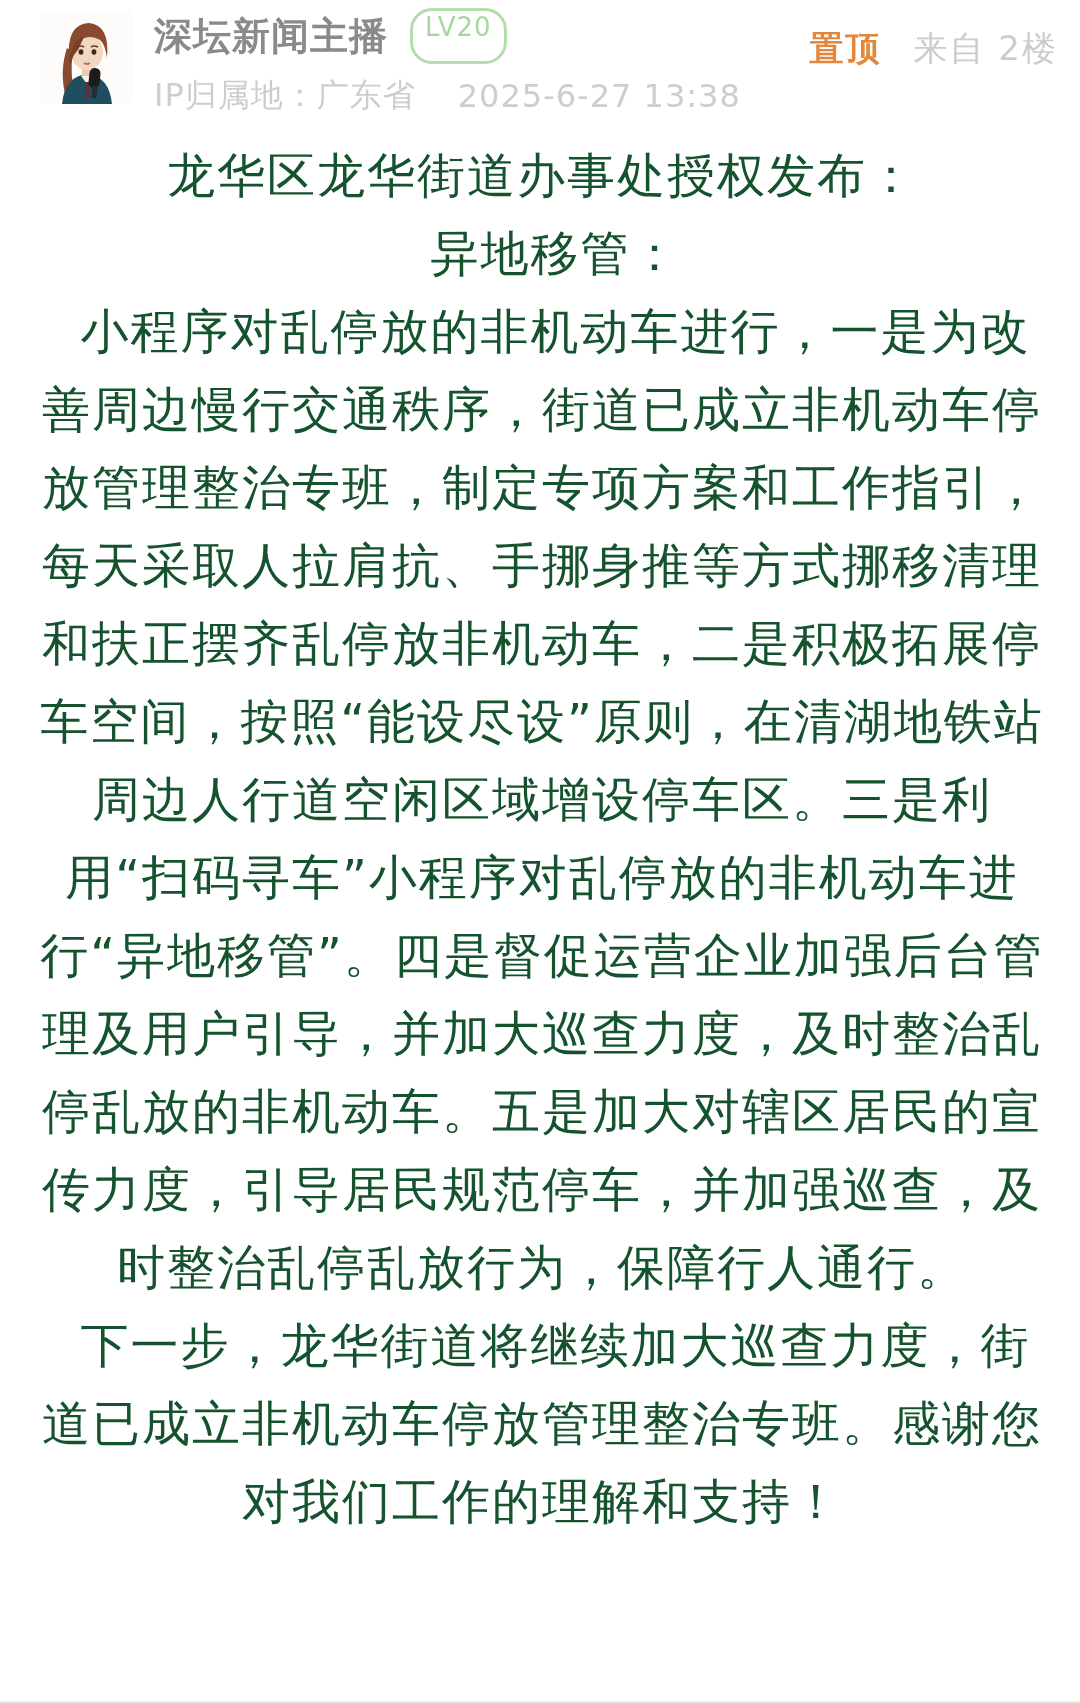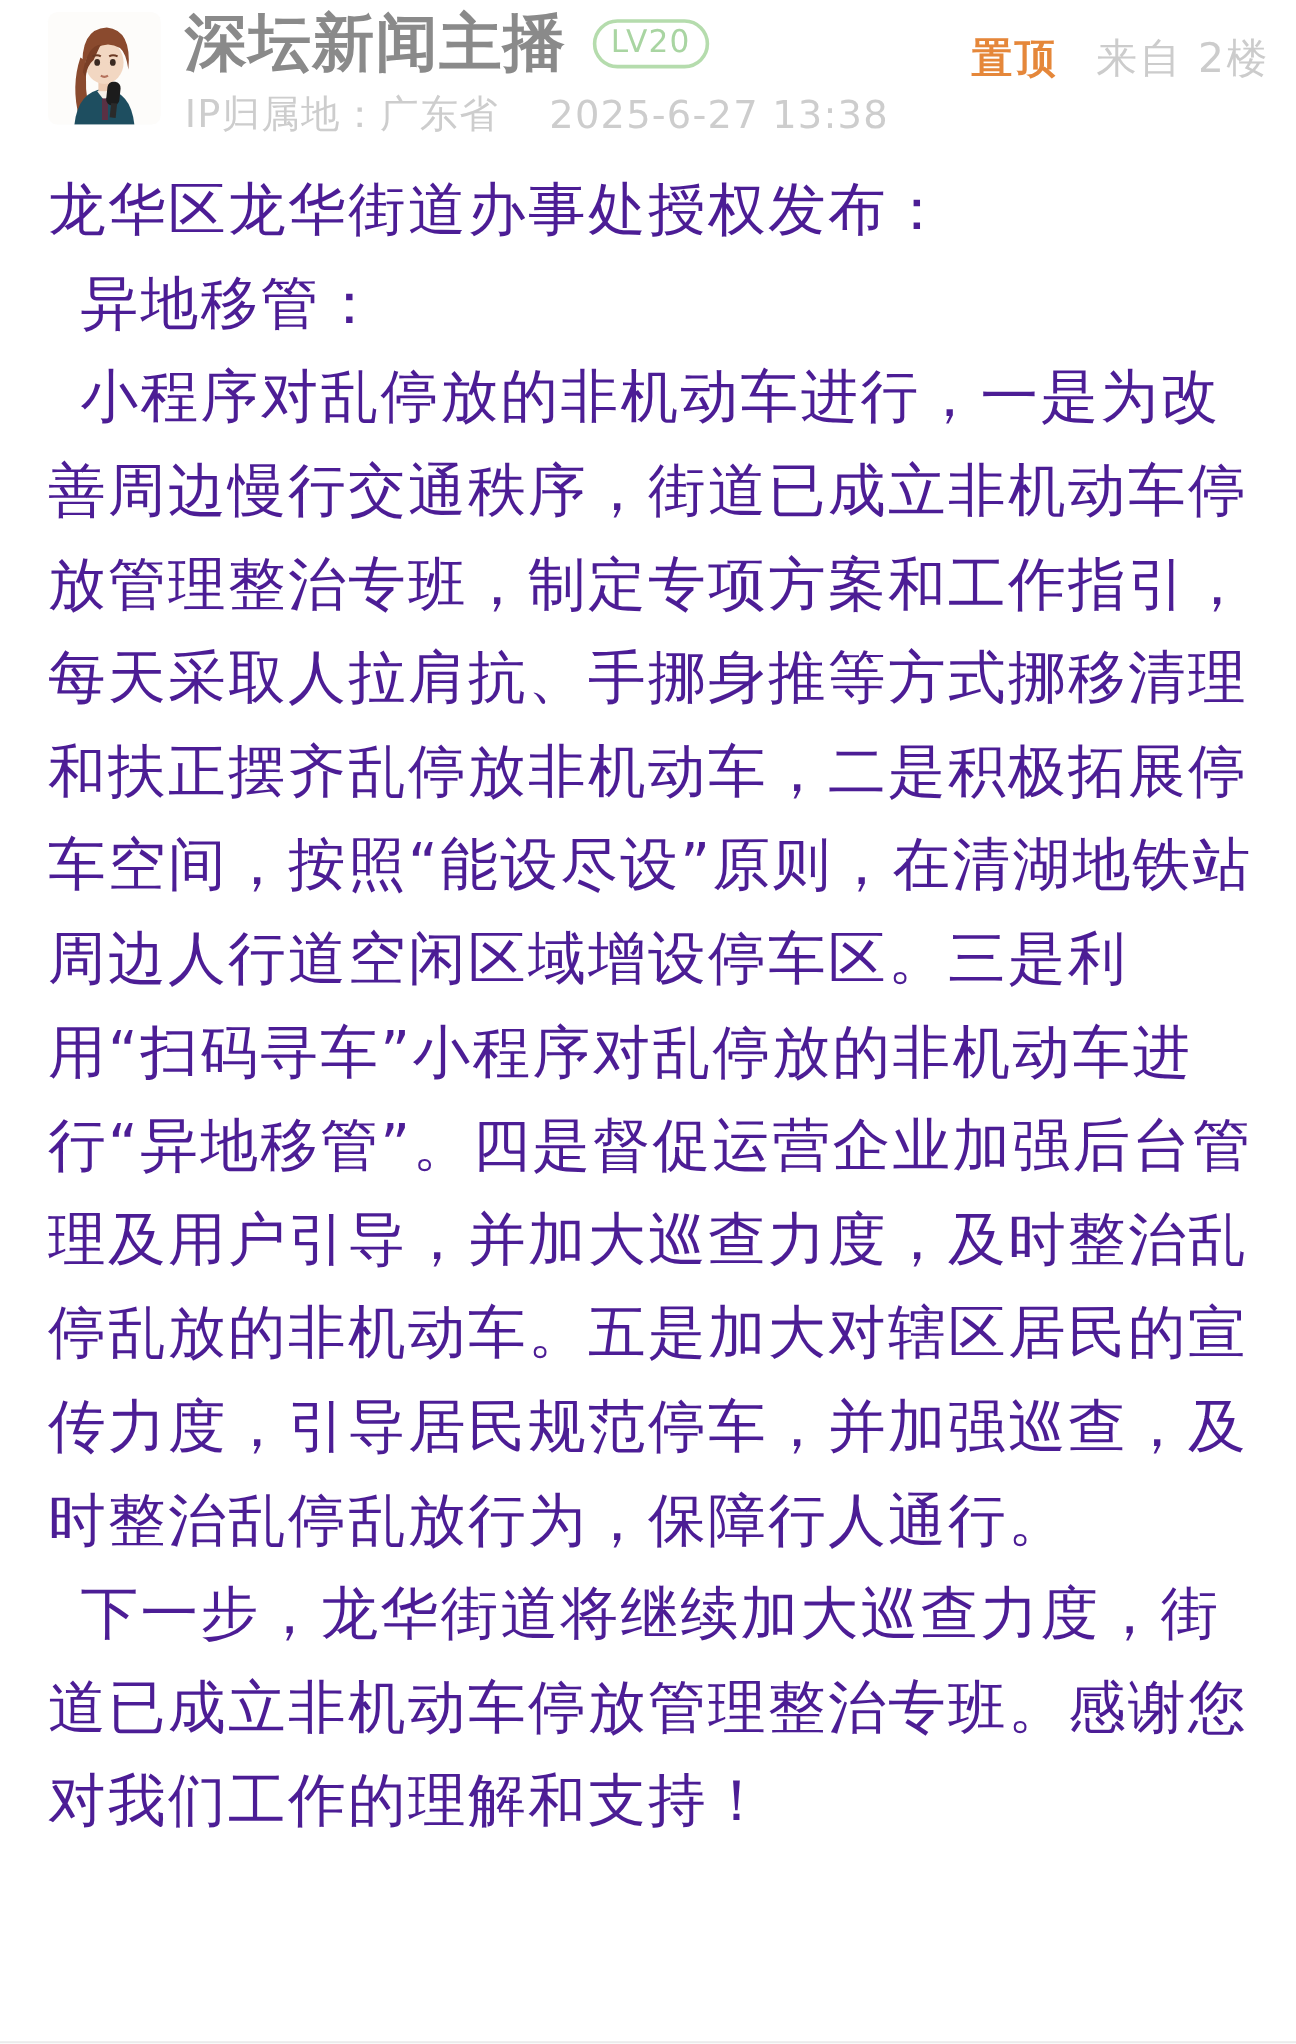--- a/index.html
+++ b/index.html
@@ -38,33 +38,33 @@
     margin-left: 20px;
     display: flex;
     flex-direction: column;
   }
   .author-row {
     display: flex;
     align-items: center;
     height: 52px;
   }
   .username {
-    font-size: 52px;
+    font-size: 38px;
     font-weight: 700;
     color: #8a8a8a;
     letter-spacing: 1px;
     cursor: pointer;
   }
   .level-badge {
     margin-left: 22px;
     font-size: 26px;
     color: #a9d5a2;
     border: 3px solid #b5dcad;
     border-radius: 22px;
-    padding: 1px 12px 4px 12px;
+    padding: 1px 12px 19px 12px;
     line-height: 30px;
     font-weight: 400;
     letter-spacing: 1px;
   }
   .meta-row {
     display: flex;
     align-items: center;
     gap: 42px;
     margin-top: 12px;
     font-size: 32px;
@@ -85,26 +85,26 @@
     font-weight: 700;
     letter-spacing: 2px;
   }
   .floor-label {
     color: #cccccc;
     letter-spacing: 2px;
   }
   
   .post-body {
     padding: 18px 36px 0 40px;
-    color: #4c1d95;
+    color: #14532d;
     font-size: 48px;
     line-height: 78px;
     font-weight: 500;
     letter-spacing: 2px;
-    text-align: left;
+    text-align: center;
   }
   .post-body p {
     margin: 0;
     word-break: break-word;
   }
   .post-body p.indented {
     text-indent: 27px;
   }
 </style>
 </head>

